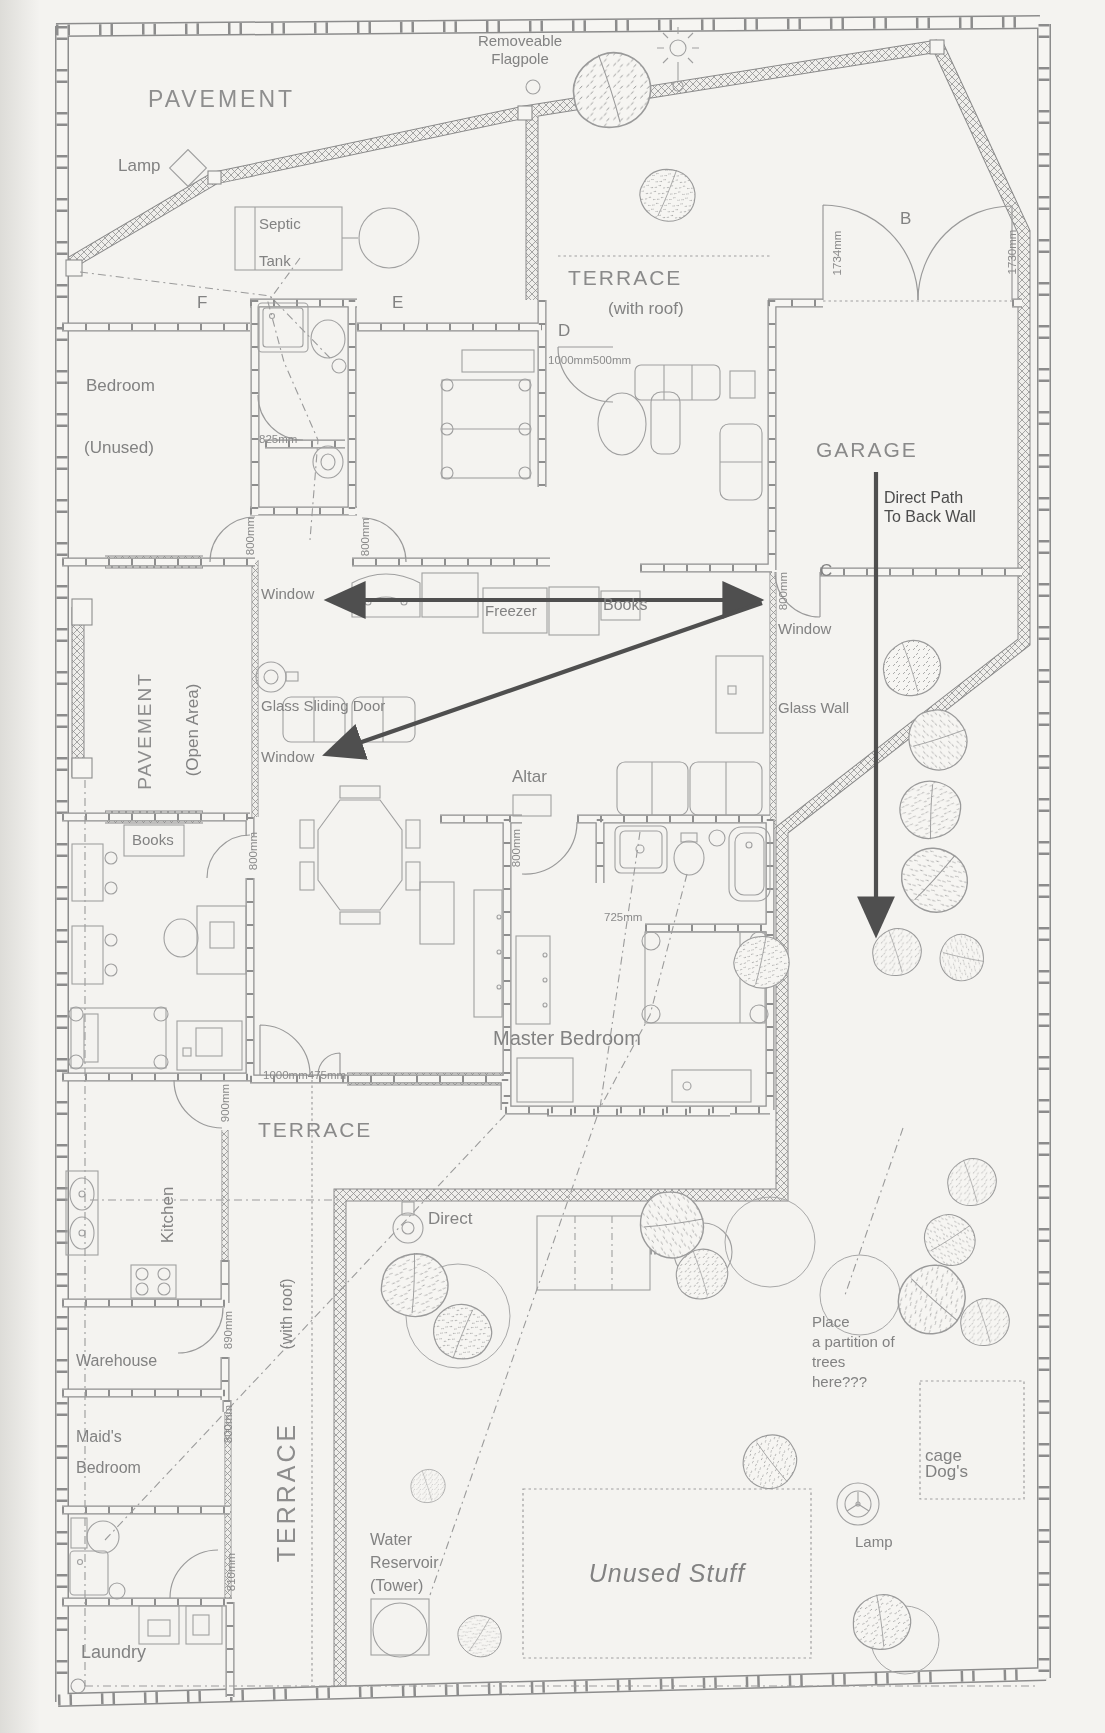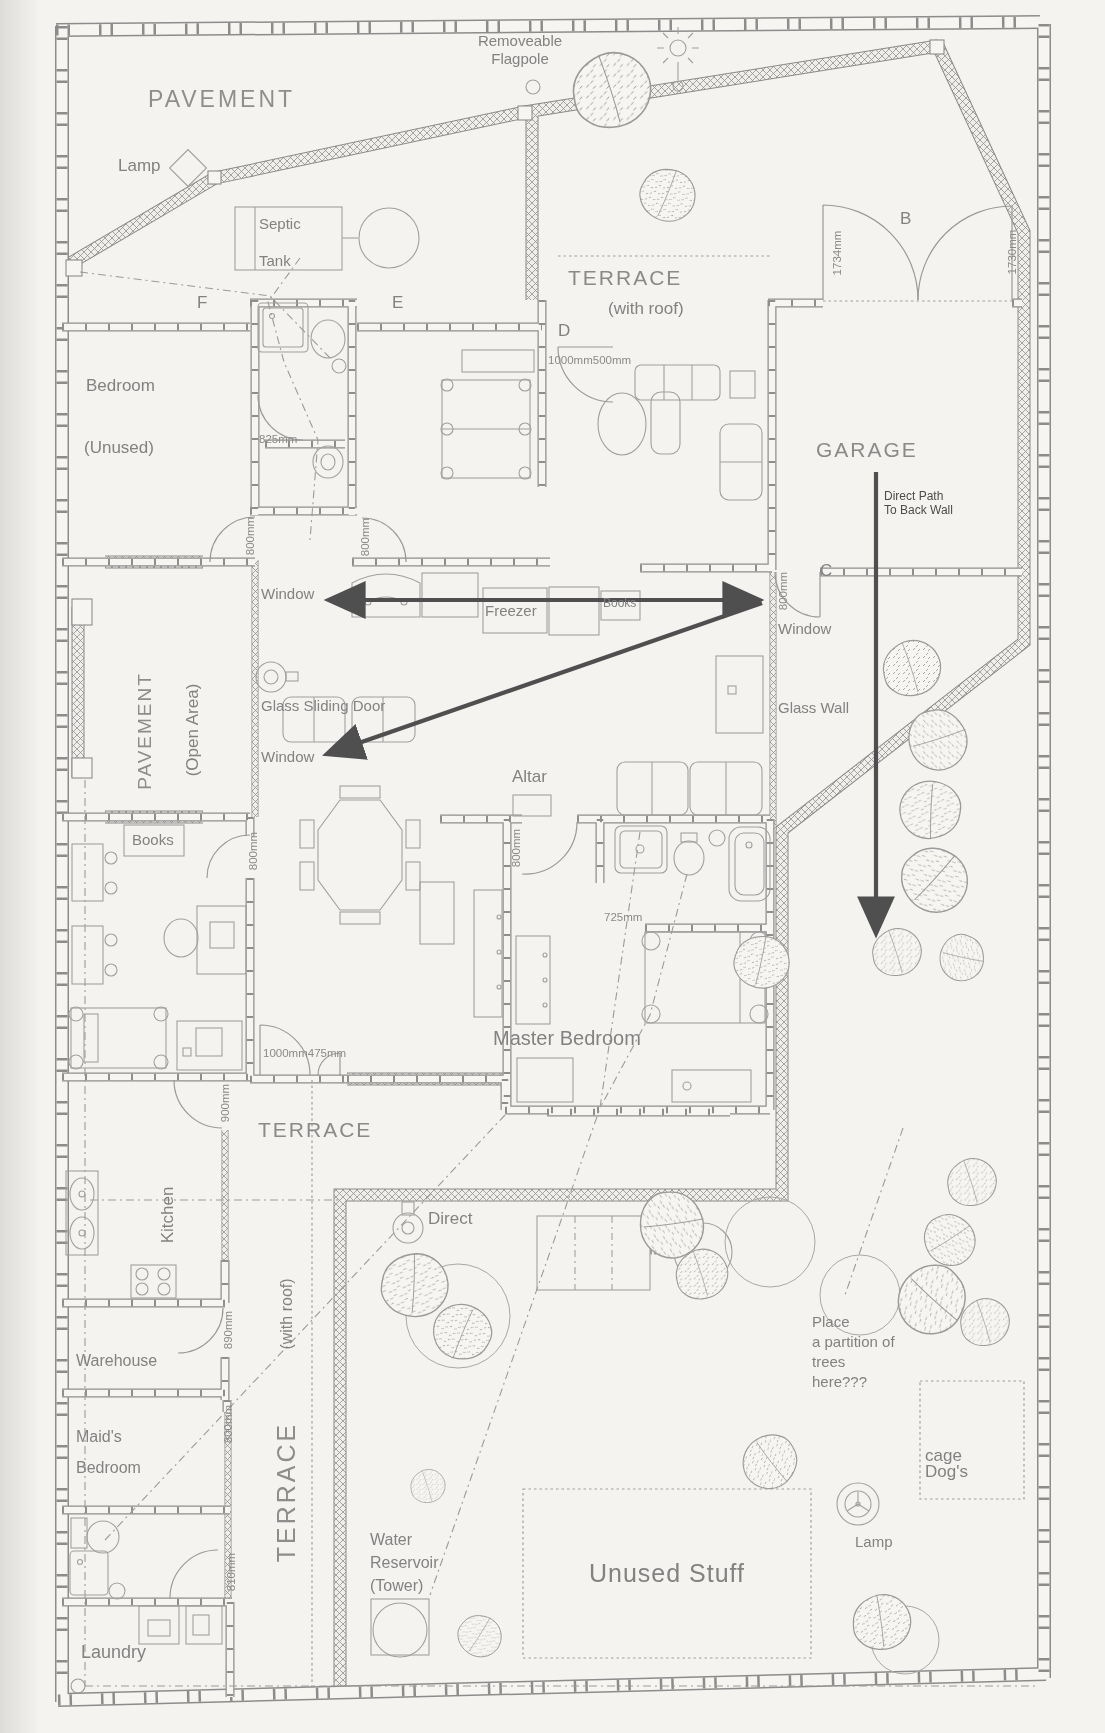--- a/index.html
+++ b/index.html
@@ -8,29 +8,29 @@
   .plan::before{content:"";position:absolute;inset:0;
         background:linear-gradient(90deg,#dddcd8 0,#f4f3f0 40px),
                    linear-gradient(0deg,rgba(0,0,0,0) 95%,rgba(0,0,0,.04));
         pointer-events:none;}
   svg{position:absolute;left:0;top:0;}
   .lbl{position:absolute;color:#828282;white-space:pre-line;line-height:1.18;}
   .big{font-size:23px;letter-spacing:3px;color:#8e8e8e;}
   .med{font-size:21px;letter-spacing:2px;color:#8a8a8a;}
   .room{font-size:17px;}
   .sm{font-size:15px;}
-  .xs{font-size:12px;}
+  .xs{font-size:16px;}
   .dim{font-size:11.5px;color:#8a8a8a;}
   .vert{transform:translate(-50%,-50%) rotate(-90deg);white-space:nowrap;}
   .note{color:#4c4c4c;}
   .ctr{text-align:center;}
   .lh30{line-height:37px;}
   .lh23{line-height:23px;}
   .lh20{line-height:20px;margin-top:24px;}
-  .flexc{display:flex;align-items:center;justify-content:center;}
+  .flexc{display:flex;align-items:center;justify-content:center;font-style:italic;}
 </style>
 </head>
 <body>
 
 <div class="plan">
 
 <svg width="1105" height="1733" viewBox="0 0 1105 1733">
   <defs>
     <pattern id="xh" width="7" height="7" patternUnits="userSpaceOnUse">
       <rect width="7" height="7" fill="#efeeeb"></rect>
@@ -396,21 +396,21 @@
 
 <div class="lbl vert" style="left:145px;top:731px;font-size:19px;letter-spacing:2px;color:#8d8d8d">PAVEMENT</div>
 <div class="lbl vert room" style="left:193px;top:730px">(Open Area)</div>
 
 <div class="lbl room" style="left:512px;top:767px">Altar</div>
 <div class="lbl sm" style="left:132px;top:831px">Books</div>
 
 <div class="lbl" style="left:493px;top:1027px;font-size:20px">Master Bedroom</div>
 <div class="lbl dim" style="left:604px;top:911px">725mm</div>
 <div class="lbl dim" style="left:548px;top:354px">1000mm500mm</div>
-<div class="lbl dim" style="left:263px;top:1047px">1000mm475mm</div>
+<div class="lbl dim" style="left:263px;top:1069px">1000mm475mm</div>
 <div class="lbl dim vert" style="left:226px;top:1103px">900mm</div>
 
 <div class="lbl med" style="left:258px;top:1118px">TERRACE</div>
 <div class="lbl vert room" style="left:168px;top:1215px">Kitchen</div>
 <div class="lbl room" style="left:428px;top:1209px">Direct</div>
 <div class="lbl sm lh20" style="left:812px;top:1288px">Place
 a partition of
 trees
 here???</div>
 

